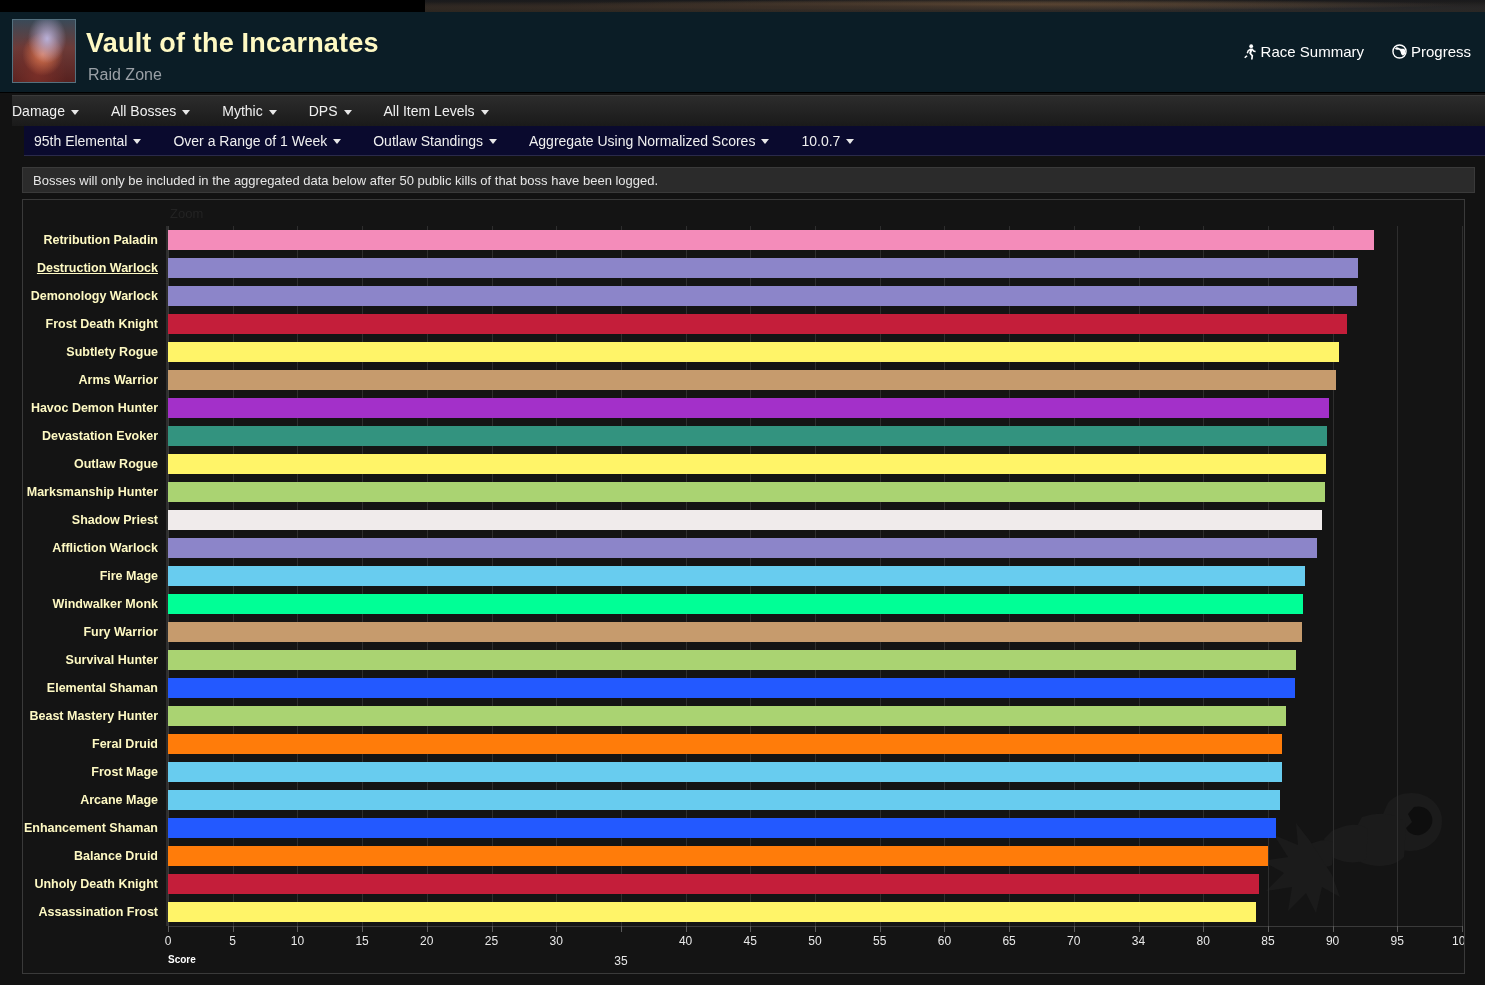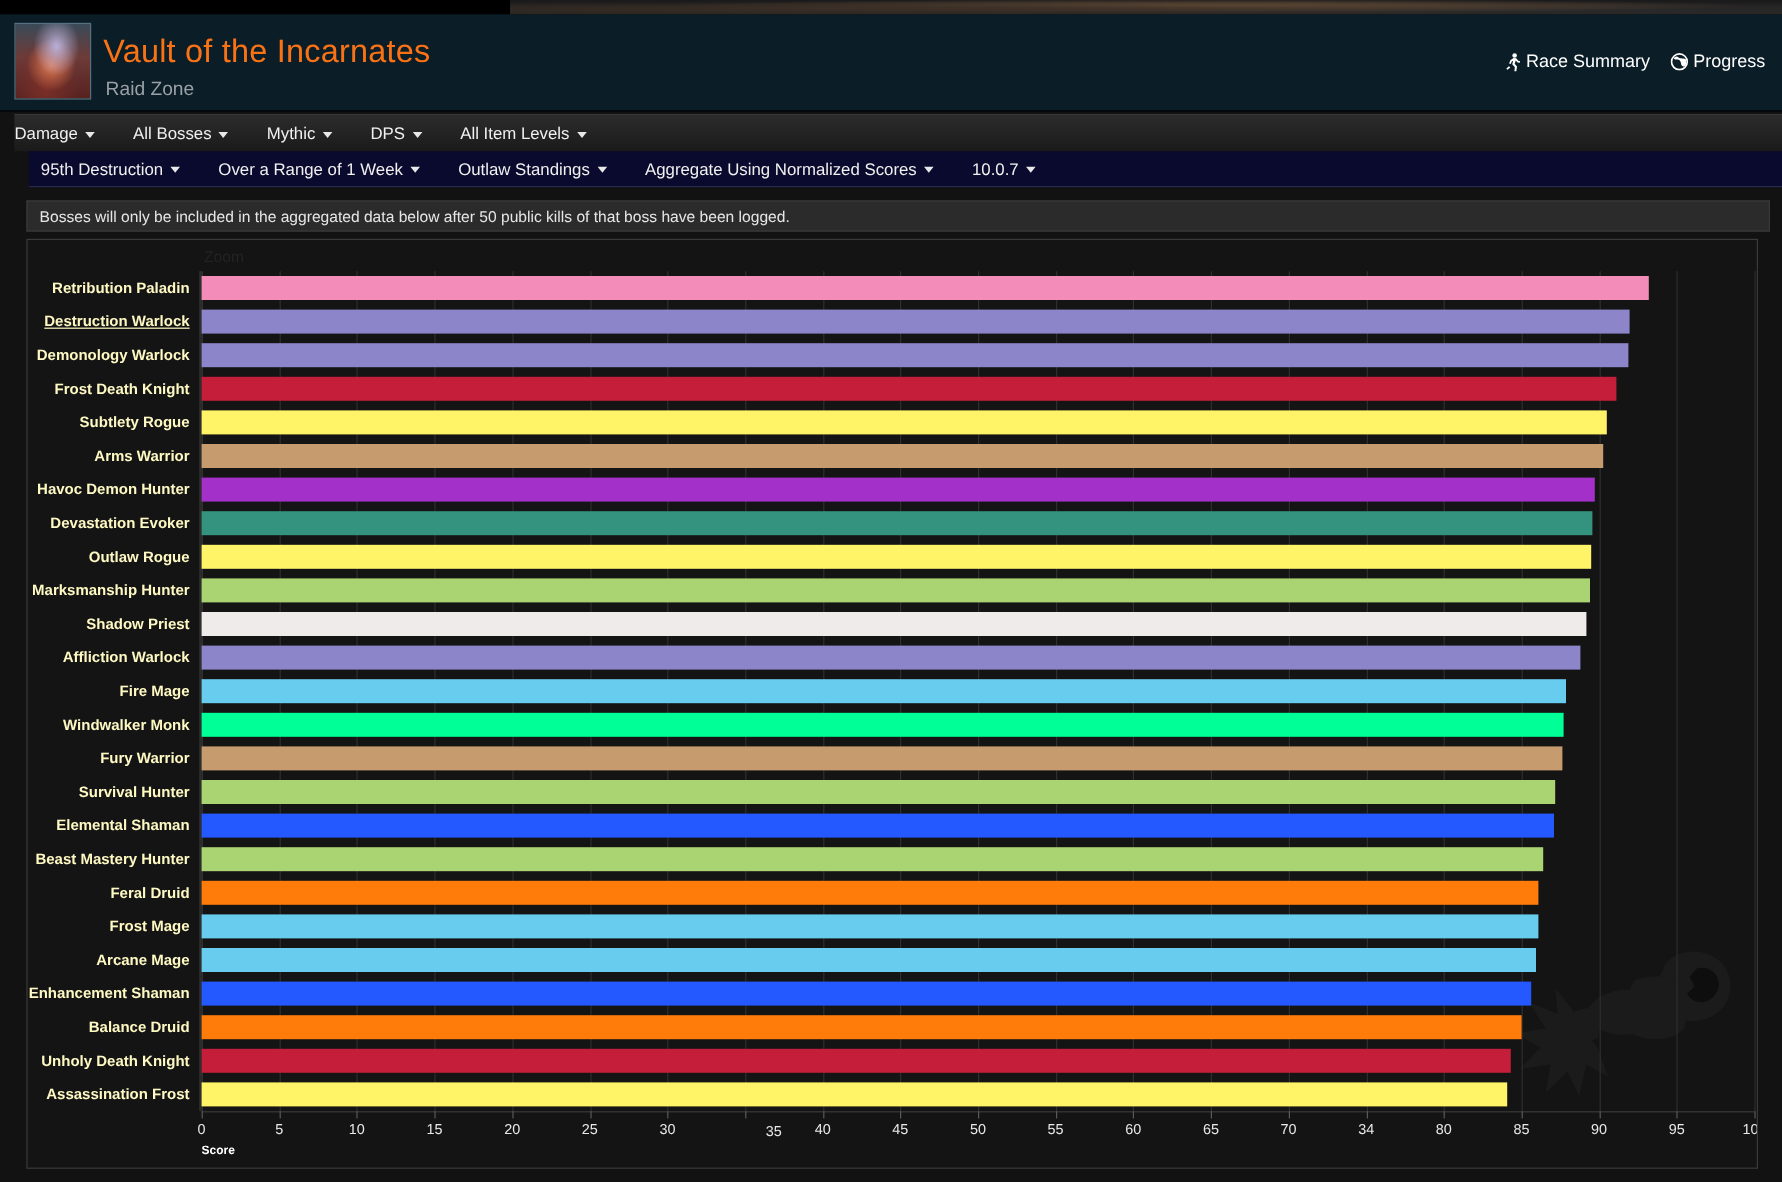--- a/index.html
+++ b/index.html
@@ -35,29 +35,29 @@
     position:absolute;left:12px;top:7px;width:62px;height:62px;
     border:1px solid #55707e;
     background:
       radial-gradient(ellipse at 55% 30%, #b8b0d8 0%, rgba(184,176,216,0) 40%),
       radial-gradient(ellipse at 48% 55%, #e07a52 0%, rgba(224,122,82,0) 45%),
       radial-gradient(ellipse at 40% 85%, #7a2f28 0%, rgba(122,47,40,0) 55%),
       linear-gradient(180deg,#3a4a58 0%, #6d3b38 45%, #57211f 100%);
   }
   .title{
     position:absolute;left:86px;top:16px;
-    font-size:27px;font-weight:normal;color:#f97316;letter-spacing:.2px;
+    font-size:27px;font-weight:bold;color:#fef9c3;letter-spacing:.2px;
   }
   .subtitle{
     position:absolute;left:88px;top:54px;
     font-size:16px;color:#9aa0a6;
   }
   .header-links{
     position:absolute;right:14px;top:31px;
-    display:flex;gap:17px;align-items:flex-end;
+    display:flex;gap:28px;align-items:flex-end;
     font-size:15px;color:#fff;
   }
   .header-link{display:flex;align-items:center;gap:4px;cursor:pointer;white-space:nowrap;}
   .header-link svg{display:block;}
 
   
   .nav1{
     position:absolute;left:12px;top:95px;width:1473px;height:30px;
     background:linear-gradient(180deg,#2c2c2c 0%,#1a1a1a 100%);
     border-top:1px solid #3a3a3a;
@@ -187,21 +187,21 @@
       <span class="caret"></span>
     </div>
     <div class="nav-item">
       <span>All Item Levels</span>
       <span class="caret"></span>
     </div>
   </div>
 
   <div class="nav2">
     <div class="nav-item">
-      <span>95th Destruction</span>
+      <span>95th Elemental</span>
       <span class="caret"></span>
     </div>
     <div class="nav-item">
       <span>Over a Range of 1 Week</span>
       <span class="caret"></span>
     </div>
     <div class="nav-item">
       <span>Outlaw Standings</span>
       <span class="caret"></span>
     </div>
@@ -264,21 +264,21 @@
         <div class="ticklabel" style="left: 274.4px; top: 734px;">10</div>
         <div class="tick" style="left: 339.1px; top: 726px;"></div>
         <div class="ticklabel" style="left: 339.1px; top: 734px;">15</div>
         <div class="tick" style="left: 403.8px; top: 726px;"></div>
         <div class="ticklabel" style="left: 403.8px; top: 734px;">20</div>
         <div class="tick" style="left: 468.5px; top: 726px;"></div>
         <div class="ticklabel" style="left: 468.5px; top: 734px;">25</div>
         <div class="tick" style="left: 533.2px; top: 726px;"></div>
         <div class="ticklabel" style="left: 533.2px; top: 734px;">30</div>
         <div class="tick" style="left: 597.9px; top: 726px;"></div>
-        <div class="ticklabel" style="left: 597.9px; top: 736px; margin-left: 24px;">35</div>
+        <div class="ticklabel" style="left: 597.9px; top: 754px;">35</div>
         <div class="tick" style="left: 662.6px; top: 726px;"></div>
         <div class="ticklabel" style="left: 662.6px; top: 734px;">40</div>
         <div class="tick" style="left: 727.3px; top: 726px;"></div>
         <div class="ticklabel" style="left: 727.3px; top: 734px;">45</div>
         <div class="tick" style="left: 792px; top: 726px;"></div>
         <div class="ticklabel" style="left: 792px; top: 734px;">50</div>
         <div class="tick" style="left: 856.7px; top: 726px;"></div>
         <div class="ticklabel" style="left: 856.7px; top: 734px;">55</div>
         <div class="tick" style="left: 921.4px; top: 726px;"></div>
         <div class="ticklabel" style="left: 921.4px; top: 734px;">60</div>

